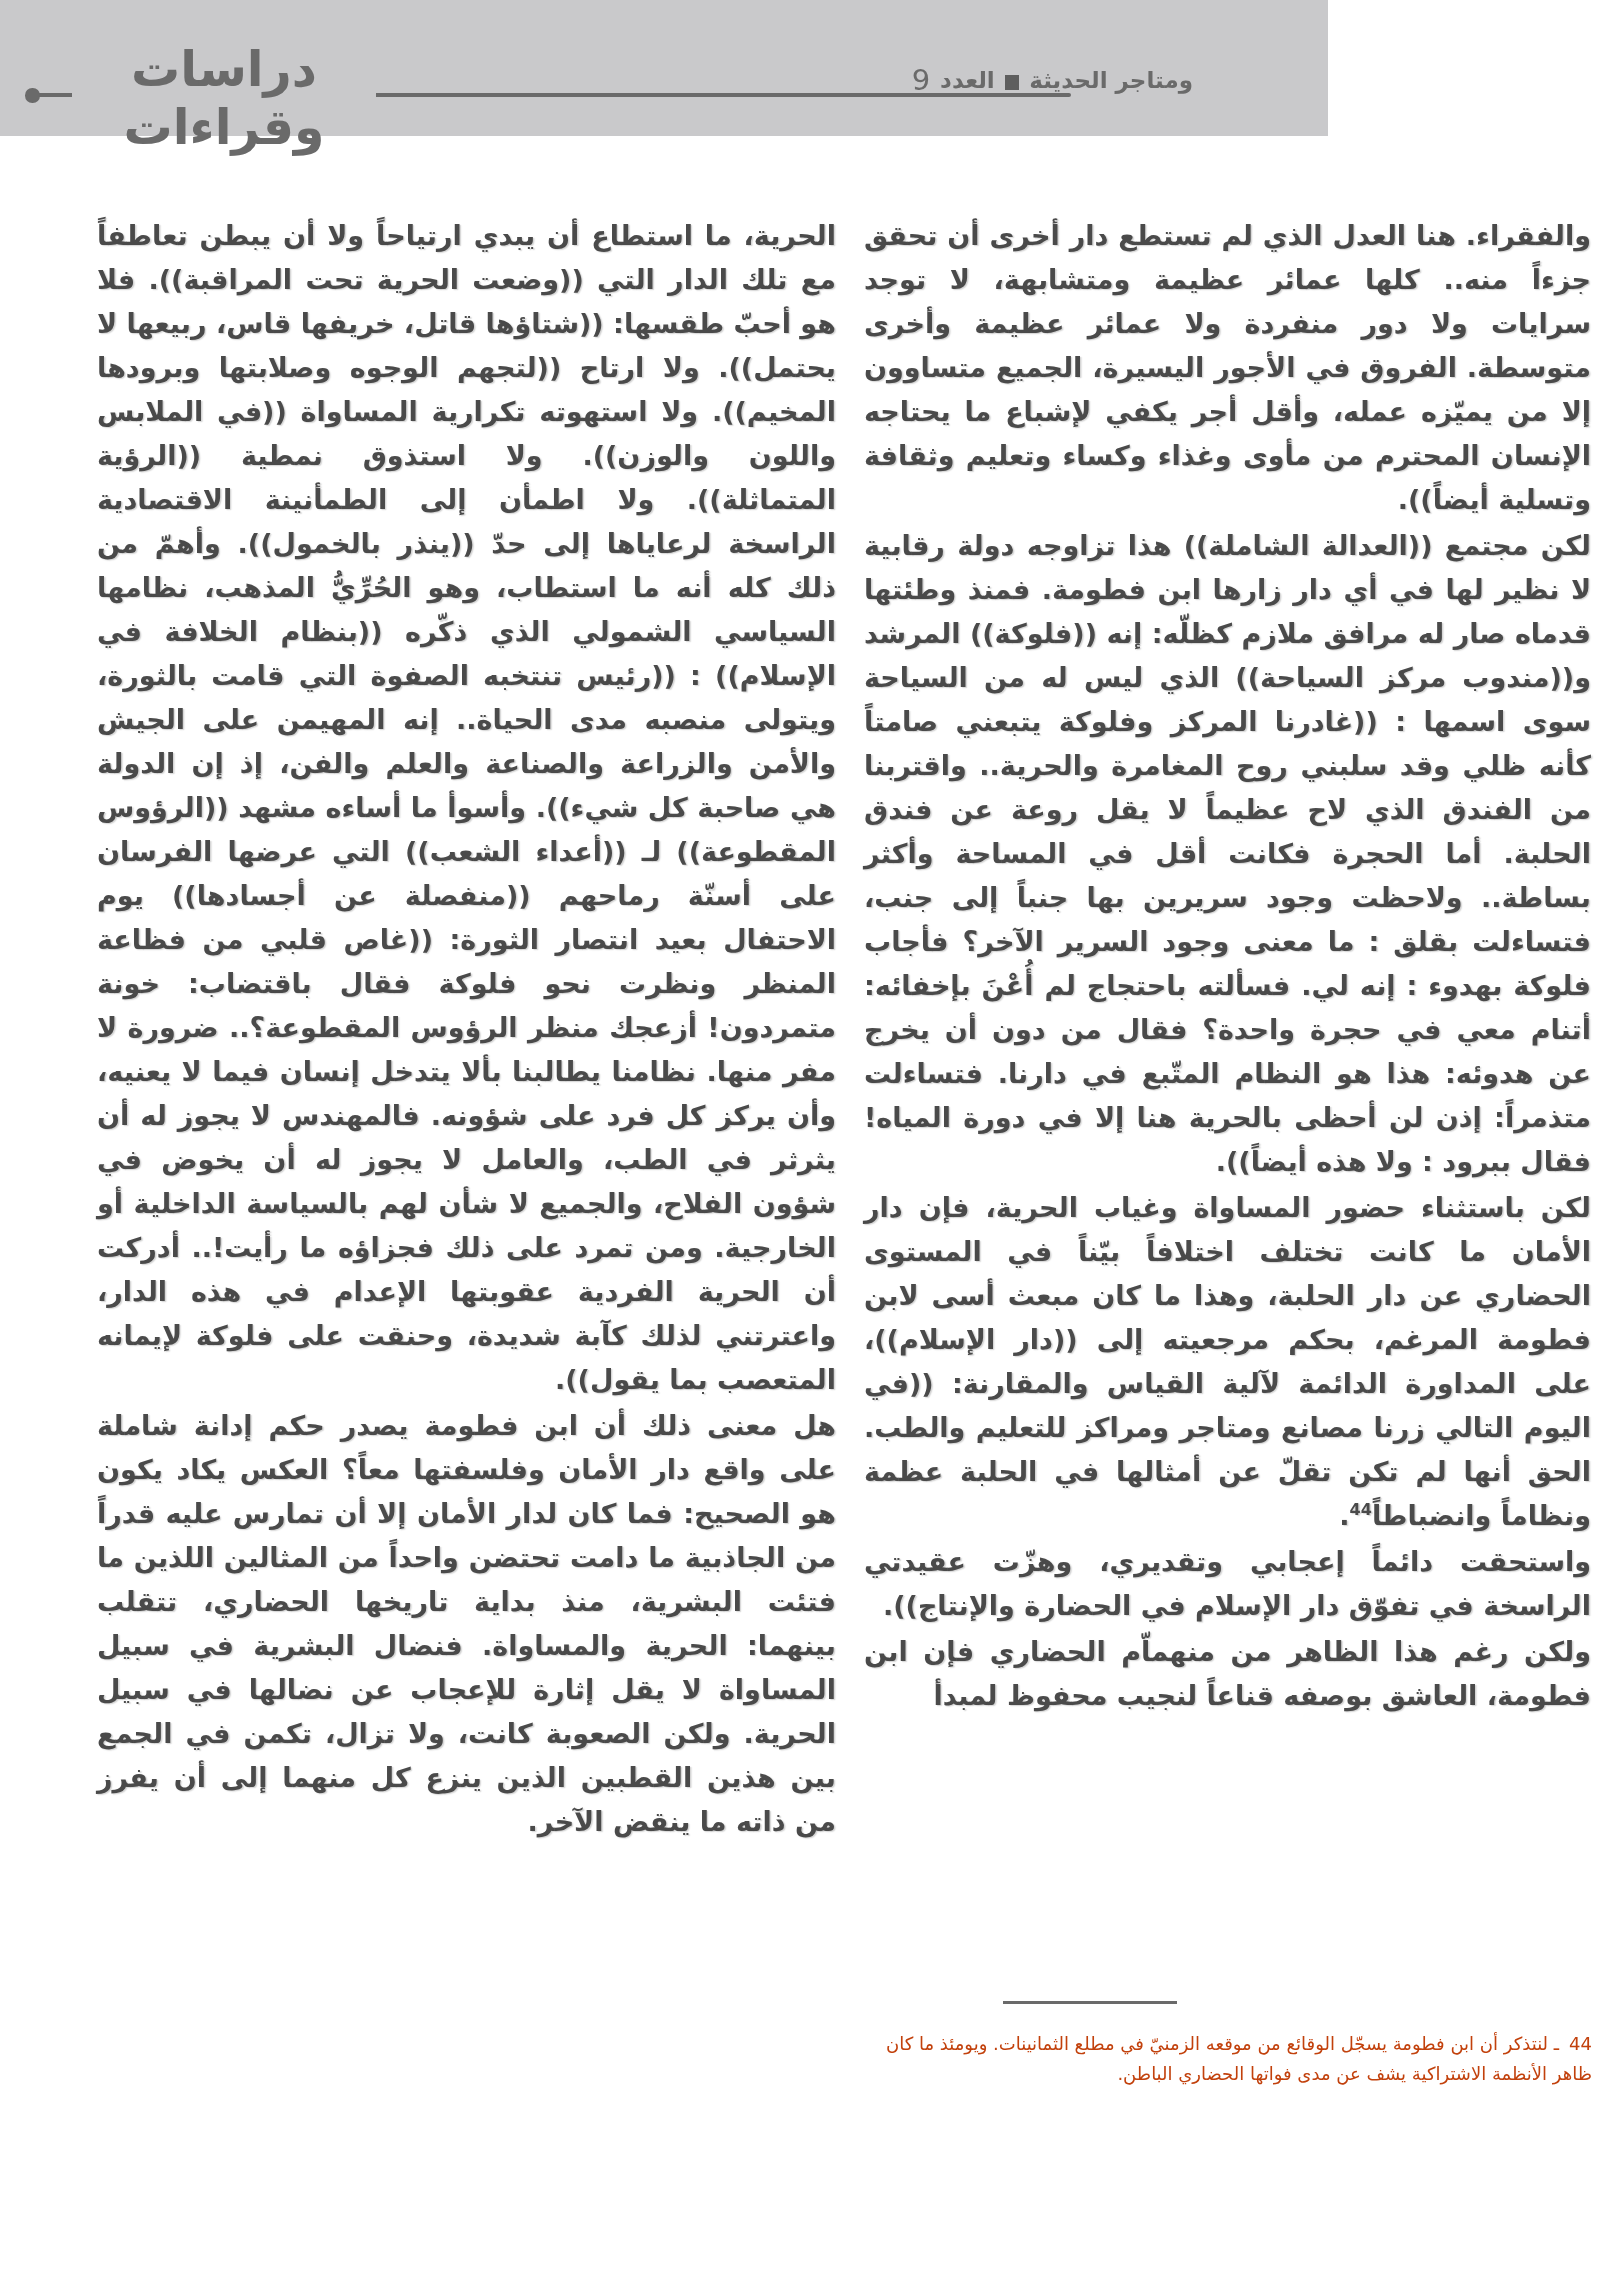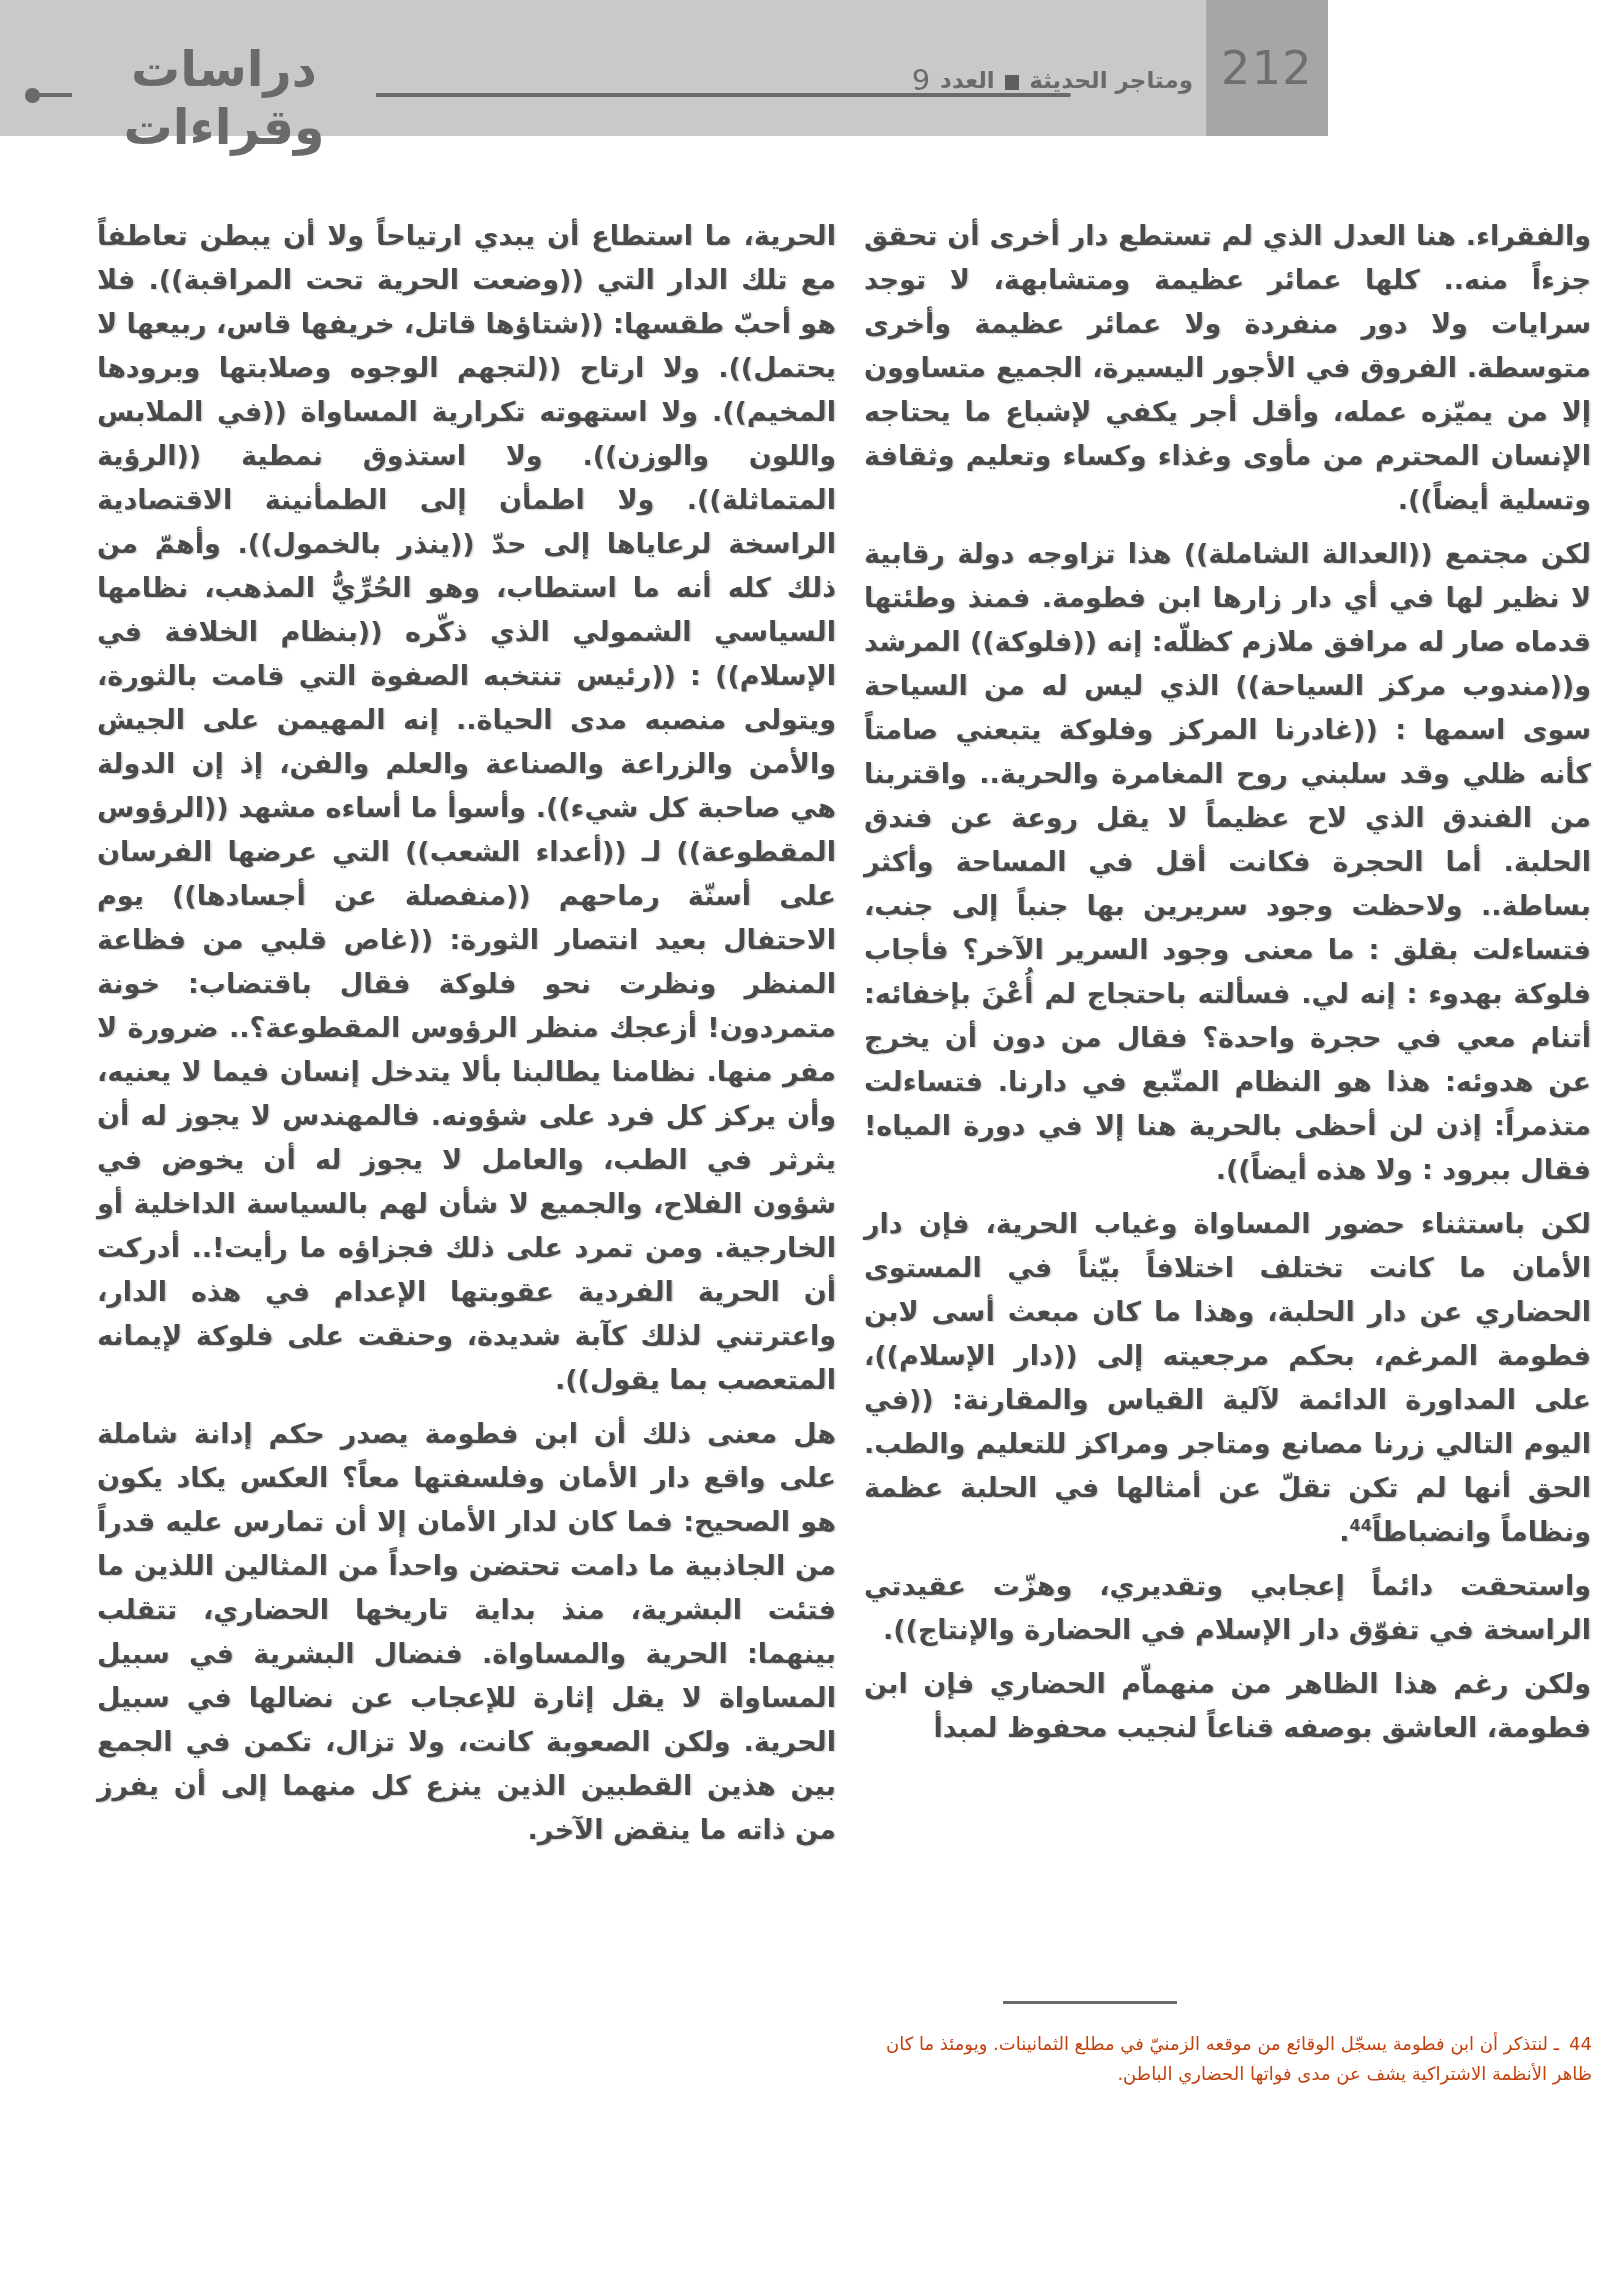--- a/index.html
+++ b/index.html
@@ -48,21 +48,21 @@
   .col {
     position: absolute; top: 214px; width: 739px;
     font-family: "DejaVu Sans", sans-serif; font-weight: bold; font-size: 27px;
     line-height: 44px; color: #4a4a4a; text-align: justify; text-align-last: right;
     direction: rtl;
     text-shadow: 1.4px 1.4px 1.4px rgba(0,0,0,0.18);
   }
   .col-right { right: 20px; width: 727px; }
   .col-left  { left: 97px; width: 739px; }
   .para { display: block; }
-  .para + .para { margin-top: 10px; }
+  .para + .para { margin-top: 2px; }
   sup.fn { font-size: 16px; vertical-align: super; line-height: 0; direction: ltr; }
 
   
   .fn-rule {
     position: absolute; left: 1003px; top: 2001px; width: 174px; height: 2.9px; background: #6a6a6a;
   }
   .footnote {
     position: absolute; left: 870px; top: 2029px; width: 722px;
     font-family: "DejaVu Sans", sans-serif; font-size: 18px; line-height: 30px; color: #c2410c;
     direction: rtl; text-align: right;
@@ -77,23 +77,20 @@
   <div class="rule-dot"></div>
   <div class="section-title">دراسات وقراءات</div>
 
   <div class="running-head">
     <span class="mag-name">ومتاجر الحديثة</span>
     <span class="sep-square"></span>
     <span class="issue-label">العدد</span>
     <span class="issue-num">9</span>
   </div>
 
-  <div class="page-num-box">
-    <span class="page-num">212</span>
-  </div>
 </div>
 
 <div class="col col-right">
   <p class="para">والفقراء. هنا العدل الذي لم تستطع دار أخرى أن تحقق جزءاً منه.. كلها عمائر عظيمة ومتشابهة، لا توجد سرايات ولا دور منفردة ولا عمائر عظيمة وأخرى متوسطة. الفروق في الأجور اليسيرة، الجميع متساوون إلا من يميّزه عمله، وأقل أجر يكفي لإشباع ما يحتاجه الإنسان المحترم من مأوى وغذاء وكساء وتعليم وثقافة وتسلية أيضاً)).</p>
   <p class="para">لكن مجتمع ((العدالة الشاملة)) هذا تزاوجه دولة رقابية لا نظير لها في أي دار زارها ابن فطومة. فمنذ وطئتها قدماه صار له مرافق ملازم كظلّه: إنه ((فلوكة)) المرشد و((مندوب مركز السياحة)) الذي ليس له من السياحة سوى اسمها : ((غادرنا المركز وفلوكة يتبعني صامتاً كأنه ظلي وقد سلبني روح المغامرة والحرية.. واقتربنا من الفندق الذي لاح عظيماً لا يقل روعة عن فندق الحلبة. أما الحجرة فكانت أقل في المساحة وأكثر بساطة.. ولاحظت وجود سريرين بها جنباً إلى جنب، فتساءلت بقلق : ما معنى وجود السرير الآخر؟ فأجاب فلوكة بهدوء : إنه لي. فسألته باحتجاج لم أُعْنَ بإخفائه: أتنام معي في حجرة واحدة؟ فقال من دون أن يخرج عن هدوئه: هذا هو النظام المتّبع في دارنا. فتساءلت متذمراً: إذن لن أحظى بالحرية هنا إلا في دورة المياه! فقال ببرود : ولا هذه أيضاً)).</p>
   <p class="para"><span>لكن باستثناء حضور المساواة وغياب الحرية، فإن دار الأمان ما كانت تختلف اختلافاً بيّناً في المستوى الحضاري عن دار الحلبة، وهذا ما كان مبعث أسى لابن فطومة المرغم، بحكم مرجعيته إلى ((دار الإسلام))، على المداورة الدائمة لآلية القياس والمقارنة: ((في اليوم التالي زرنا مصانع ومتاجر ومراكز للتعليم والطب. الحق أنها لم تكن تقلّ عن أمثالها في الحلبة عظمة ونظاماً وانضباطاً</span><sup class="fn">44</sup>.</p>
   <p class="para">واستحقت دائماً إعجابي وتقديري، وهزّت عقيدتي الراسخة في تفوّق دار الإسلام في الحضارة والإنتاج)).</p>
   <p class="para">ولكن رغم هذا الظاهر من منهماّم الحضاري فإن ابن فطومة، العاشق بوصفه قناعاً لنجيب محفوظ لمبدأ</p>
 </div>
 

